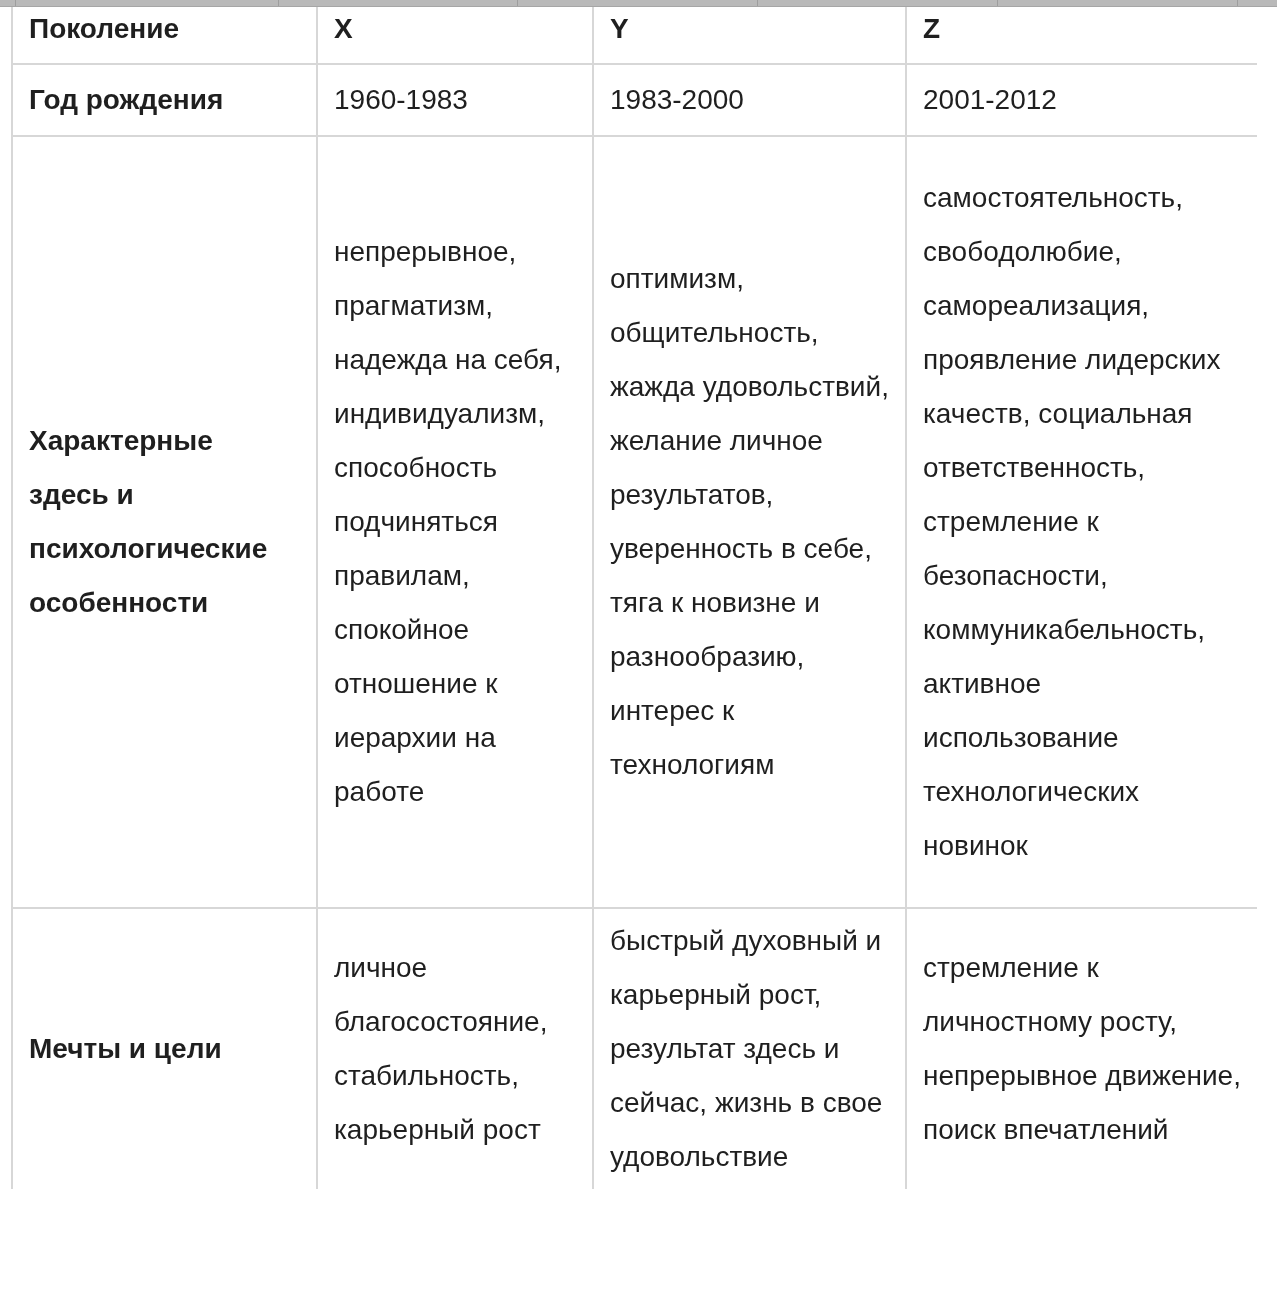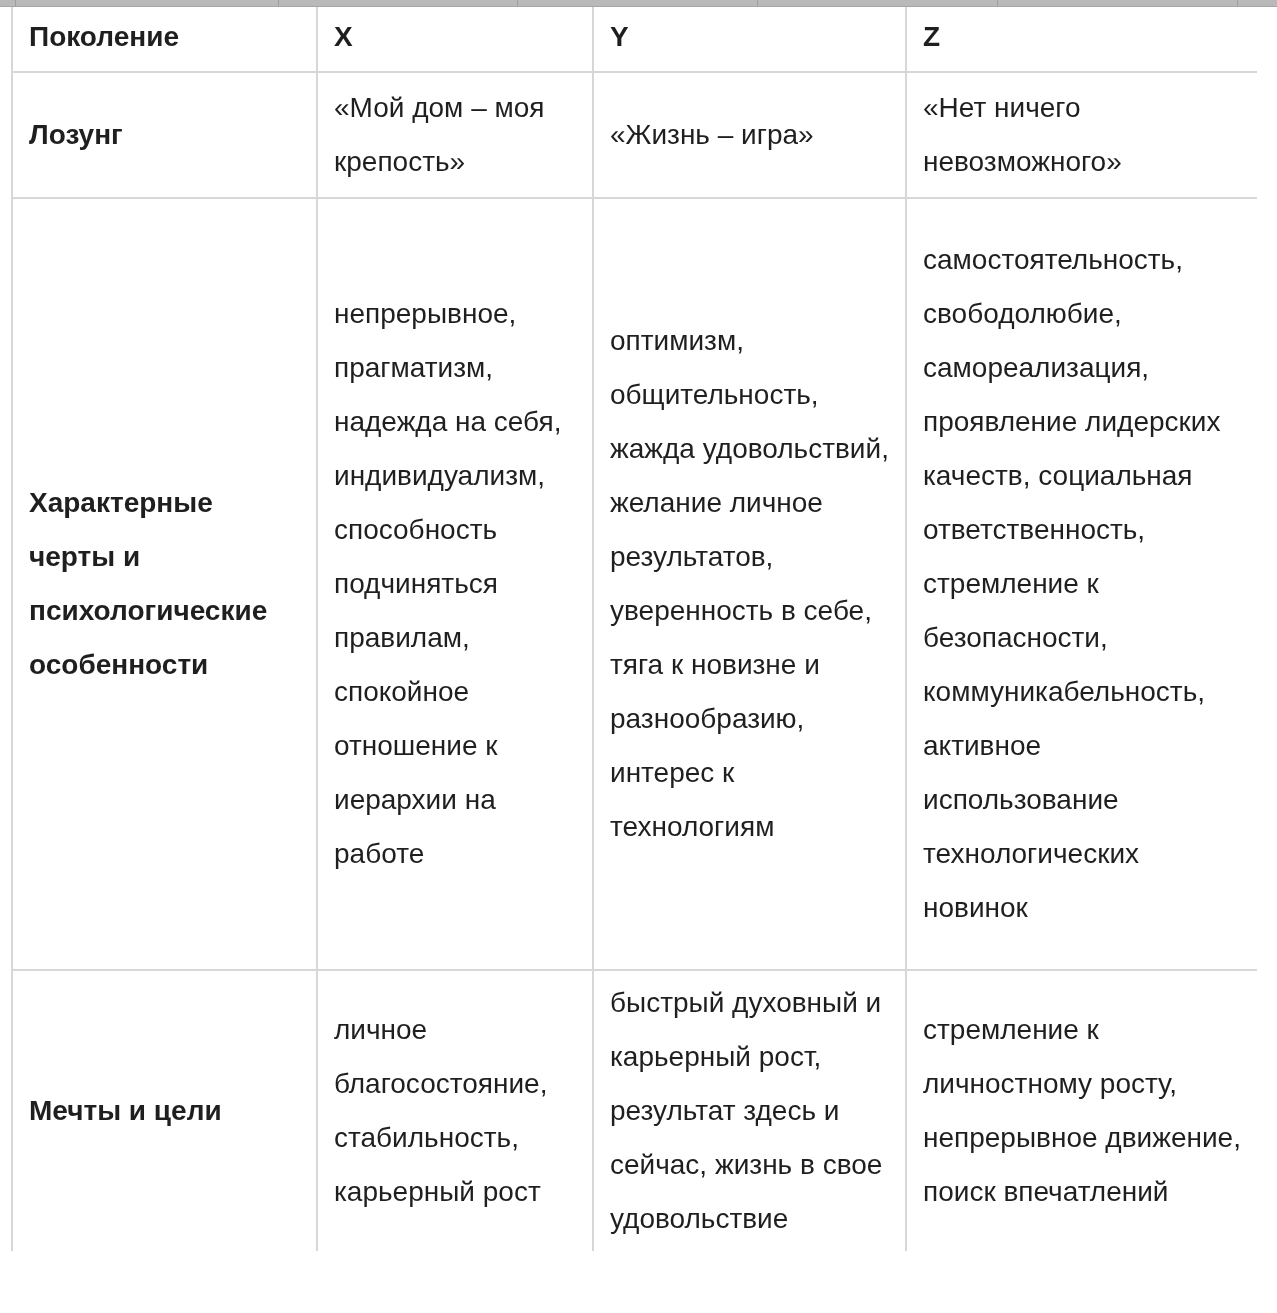--- a/index.html
+++ b/index.html
@@ -28,21 +28,21 @@
     line-height: 54px;
     padding: 0 16px;
     word-wrap: break-word;
   }
   table.gen tr:last-child td { border-bottom: none; }
   table.gen td.label { font-weight: bold; }
   col.c0 { width: 305px; }
   col.c1 { width: 276px; }
   col.c2 { width: 313px; }
   col.c3 { width: 351px; }
-  tr.r0 td { height: 56px; vertical-align: top; font-weight: bold; padding-top: 8px; line-height: 44px; }
+  tr.r0 td { height: 56px; vertical-align: top; font-weight: bold; padding-top: 0; line-height: 44px; }
   tr.r1 td { height: 70px; }
   tr.r2 td { height: 124px; }
   tr.r3 td { height: 770px; }
   tr.r4 td { height: 280px; }
 </style>
 </head>
 <body>
 
 <div class="topbar">
   <span class="tick" style="left:15px"></span>
@@ -60,28 +60,28 @@
       <col class="c2">
       <col class="c3">
   </colgroup>
   <tbody>
       <tr class="r0">
     <td class="label">Поколение</td>
     <td>X</td>
     <td>Y</td>
     <td>Z</td>
   </tr>
-  <tr class="r2">
-    <td class="label">Лозунг</td>
-    <td>«Мой дом – моя крепость»</td>
-    <td>«Жизнь – игра»</td>
-    <td>«Нет ничего невозможного»</td>
+  <tr class="r1">
+    <td class="label">Год рождения</td>
+    <td>1960-1983</td>
+    <td>1983-2000</td>
+    <td>2001-2012</td>
   </tr>
   <tr class="r3">
-    <td class="label">Характерные черты и психологические особенности</td>
+    <td class="label">Характерные здесь и психологические особенности</td>
     <td>непрерывное, прагматизм, надежда на себя, индивидуализм, способность подчиняться правилам, спокойное отношение к иерархии на работе</td>
     <td>оптимизм, общительность, жажда удовольствий, желание личное результатов, уверенность в себе, тяга к новизне и разнообразию, интерес к технологиям</td>
     <td>самостоятельность, свободолюбие, самореализация, проявление лидерских качеств, социальная ответственность, стремление к безопасности, коммуникабельность, активное использование технологических новинок</td>
   </tr>
   <tr class="r4">
     <td class="label">Мечты и цели</td>
     <td>личное благосостояние, стабильность, карьерный рост</td>
     <td>быстрый духовный и карьерный рост, результат здесь и сейчас, жизнь в свое удовольствие</td>
     <td>стремление к личностному росту, непрерывное движение, поиск впечатлений</td>
   </tr>

